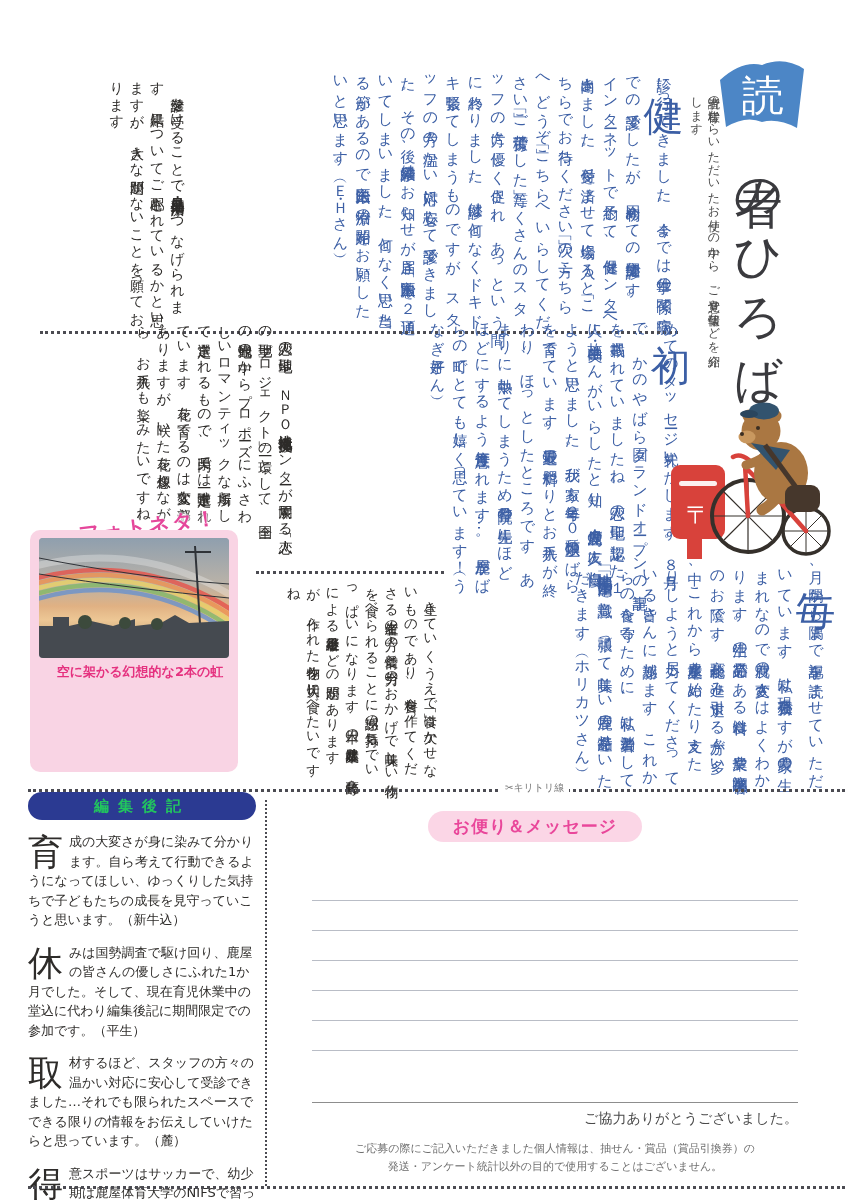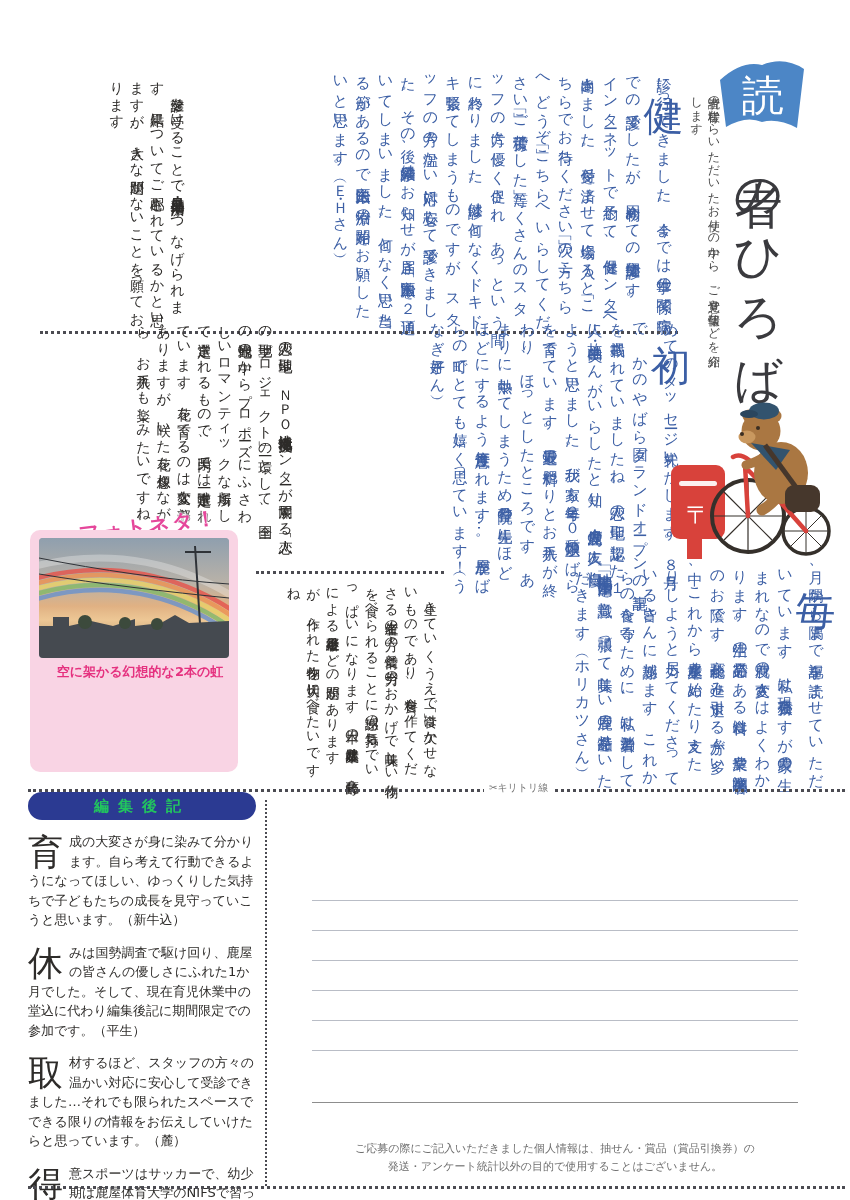--- a/index.html
+++ b/index.html
@@ -34,21 +34,21 @@
   .photo-body{font-size:12px;line-height:1.5;color:#333;padding:0 10px;}
 
   
   .ed-header{position:absolute;left:28px;top:792px;width:228px;height:28px;background:#2b3a92;border-radius:14px;
     color:#22c55e;font-size:15px;font-weight:bold;letter-spacing:9px;text-align:center;line-height:28px;}
   .ed-body{position:absolute;left:28px;top:832px;width:234px;}
   .ed-entry{margin-bottom:13px;font-size:13px;line-height:1.5;color:#2e2c2a;overflow:hidden;}
   .ed-lead{float:left;font-size:35px;line-height:1.05;margin:2px 6px 0 0;color:#2e2c2a;}
 
   
-  .cut-label{position:absolute;left:484px;top:781px;background:#fff;padding:0 5px;font-size:10px;color:#777;z-index:2;}
+  .cut-label{position:absolute;left:500px;top:781px;background:#fff;padding:0 5px;font-size:10px;color:#777;z-index:2;}
   .form-title{position:absolute;left:428px;top:811px;width:214px;height:31px;background:#fbd6e6;border-radius:17px;
     color:#e9469a;font-size:17px;font-weight:bold;text-align:center;line-height:31px;letter-spacing:1px;}
   .wline{position:absolute;left:312px;width:486px;border-top:1.5px solid #b9bdc6;height:0;}
   .thanks-rule{position:absolute;left:312px;top:1102px;width:486px;border-top:1px solid #8d8d8d;height:0;}
   .thanks{position:absolute;left:312px;top:1110px;width:486px;text-align:right;font-size:14px;color:#4a4a4a;}
   .privacy{position:absolute;left:270px;top:1140px;width:570px;text-align:center;font-size:11px;line-height:1.65;color:#6e6e6e;white-space:pre-line;}
 
   svg{display:block;}
 </style>
 </head>
@@ -165,25 +165,27 @@
       <span class="ed-lead">休</span><span>みは国勢調査で駆け回り、鹿屋の皆さんの優しさにふれた1か月でした。そして、現在育児休業中の堂込に代わり編集後記に期間限定での参加です。（平生）</span>
     </div>
     <div class="ed-entry">
       <span class="ed-lead">取</span><span>材するほど、スタッフの方々の温かい対応に安心して受診できました…それでも限られたスペースでできる限りの情報をお伝えしていけたらと思っています。（麓）</span>
     </div>
     <div class="ed-entry">
       <span class="ed-lead">得</span><span>意スポーツはサッカーで、幼少期は鹿屋体育大学のNIFSで習っていました。今はスポーツをできていませんが、自分にできる運動に挑戦したいです。（牧野）</span>
     </div>
   </div>
 
+  <div class="form-title">お便り＆メッセージ</div>
   <div class="wline" style="top:900px;"></div>
   <div class="wline" style="top:930px;"></div>
   <div class="wline" style="top:960px;"></div>
   <div class="wline" style="top:990px;"></div>
   <div class="wline" style="top:1020px;"></div>
   <div class="wline" style="top:1050px;"></div>
   <div class="thanks-rule"></div>
+  <div class="thanks">ご協力ありがとうございました。</div>
   <div class="privacy">ご応募の際にご記入いただきました個人情報は、抽せん・賞品（賞品引換券）の
 発送・アンケート統計以外の目的で使用することはございません。</div>
 
   <div class="dots" style="left:28px;top:1186px;width:817px;"></div>
 
 </div>
 
 </body></html>

